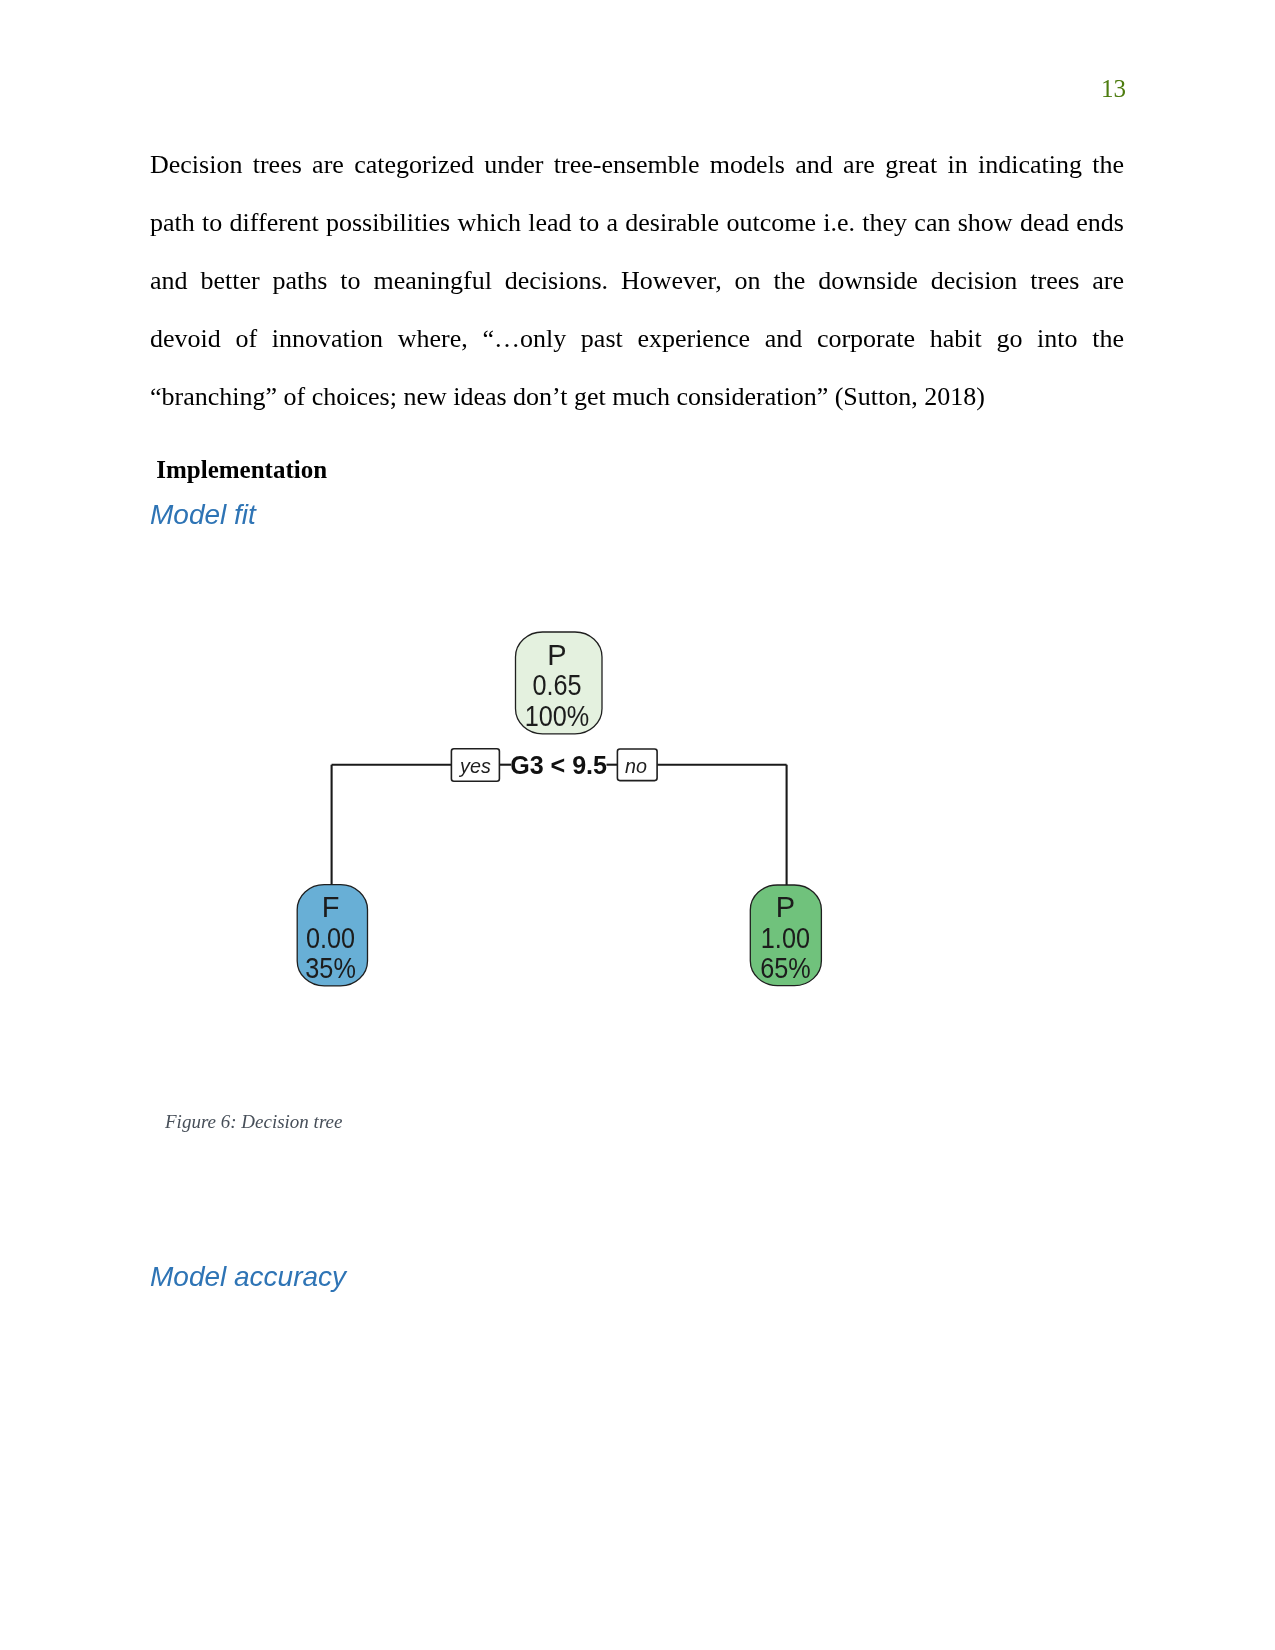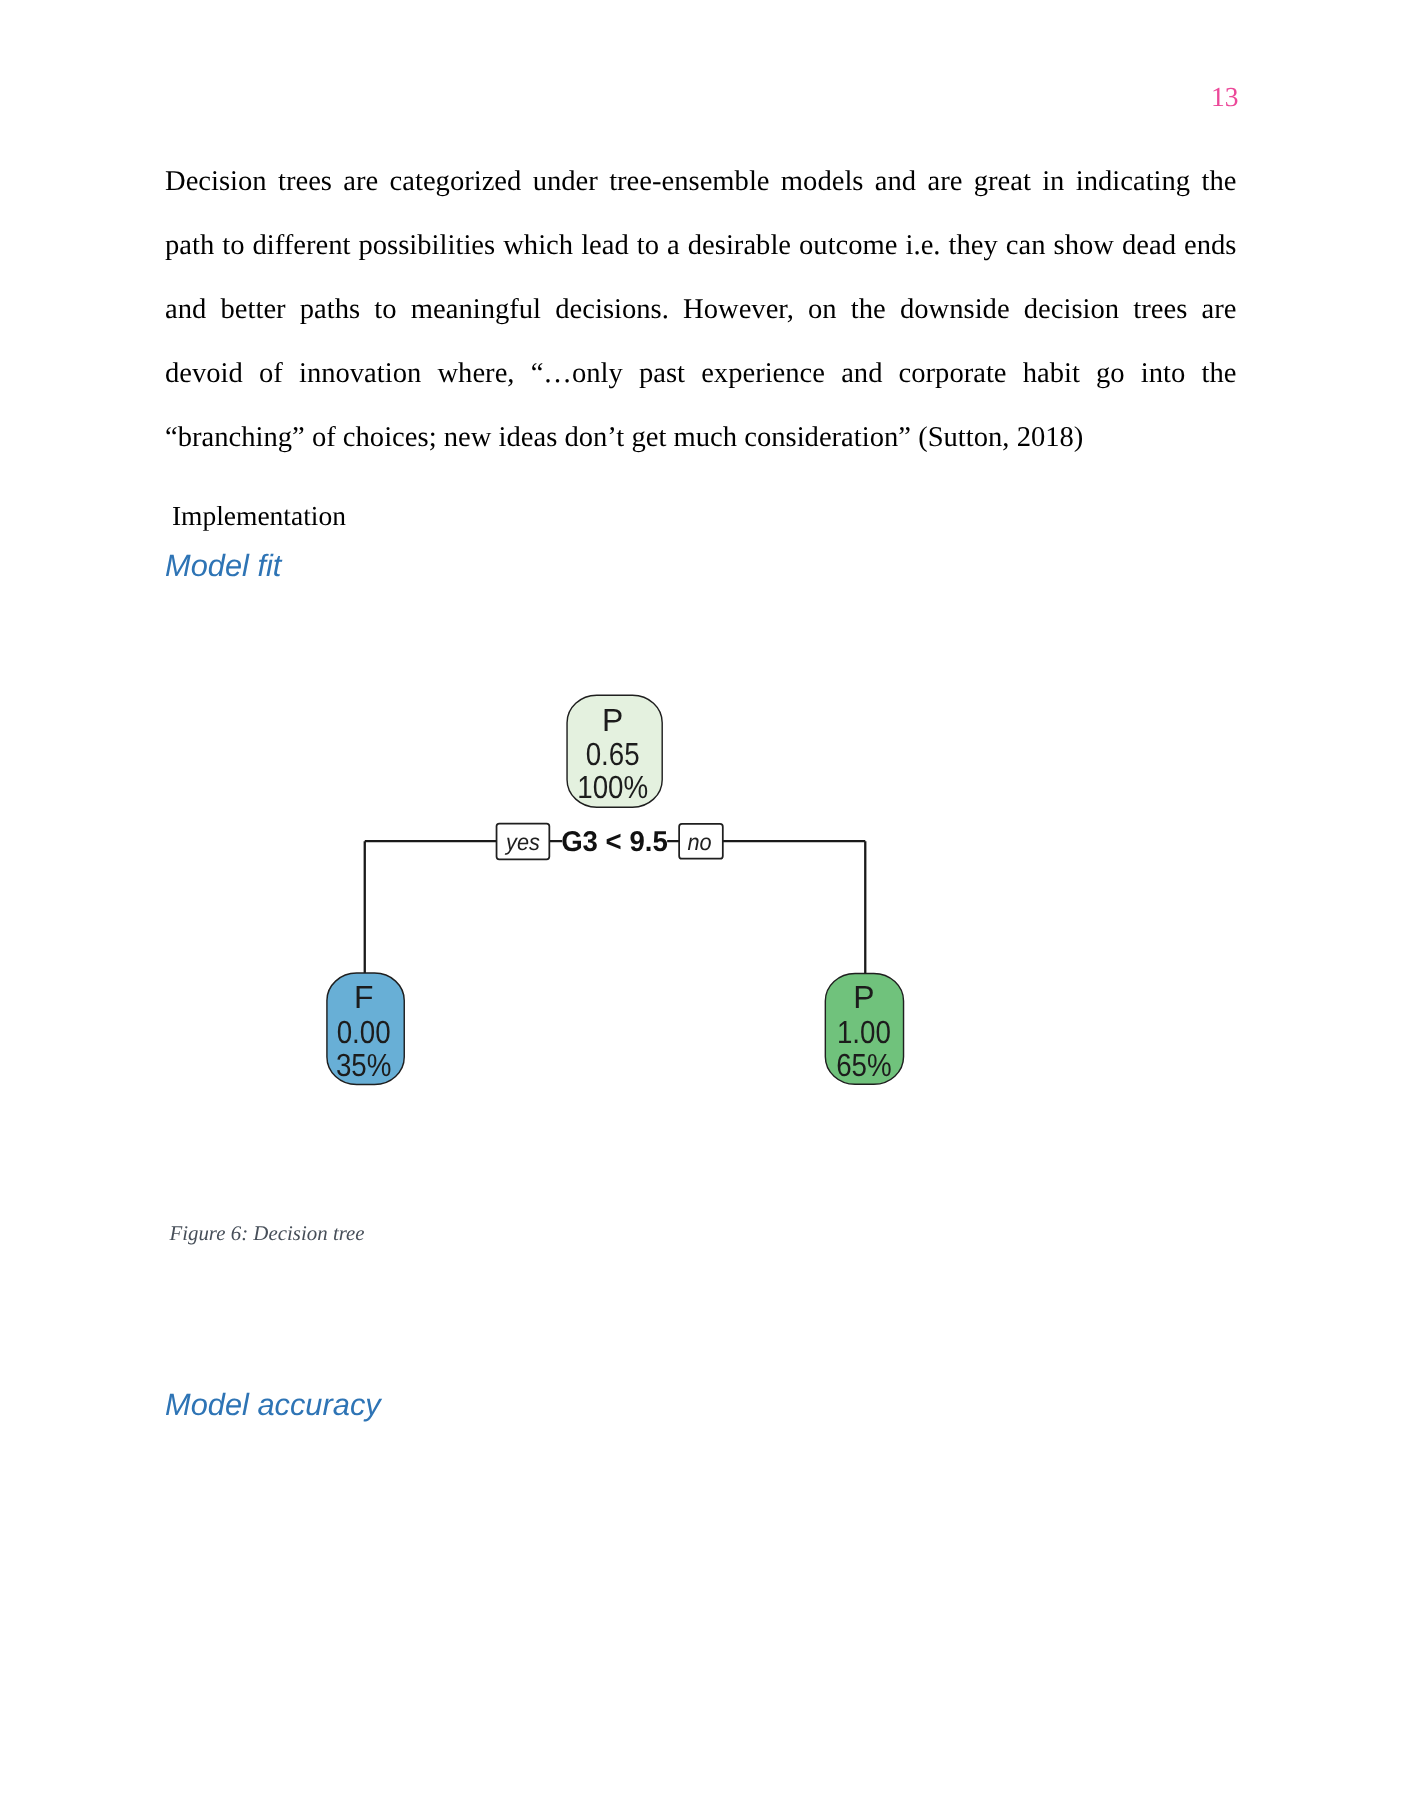--- a/index.html
+++ b/index.html
@@ -8,34 +8,34 @@
     width:1275px; height:1650px;
     background:#ffffff;
     font-family:"Liberation Serif", serif;
     color:#000000;
     -webkit-font-smoothing:antialiased;
   }
   .page { position:relative; width:1275px; height:1650px; overflow:hidden; filter:opacity(1); }
 
   .page-number {
     position:absolute; right:149px; top:76px;
-    font-size:25px; line-height:1; color:#ec4899;
+    font-size:25px; line-height:1; color:#4d7c0f;
   }
 
   .body-text {
     position:absolute; left:150px; width:974px;
     font-size:26px; line-height:58px;
     text-align:justify; text-justify:inter-word;
     color:#000;
   }
   .para1 { top:136px; }
 
   .h-impl {
     position:absolute; left:150px; top:455px; white-space:pre;
-    font-size:25px; font-weight:normal; line-height:29px;
+    font-size:25px; font-weight:bold; line-height:29px;
   }
   .h-blue {
     position:absolute; left:150px;
     font-family:"Liberation Sans", sans-serif;
     font-style:italic; font-weight:normal;
     font-size:28px; line-height:32px;
     color:#2E74B5;
     text-align:center;
   }
   .h-modelfit { top:499px; }
@@ -63,21 +63,21 @@
     transform:scaleX(0.94);
   }
   .split-cond {
     font-family:"Liberation Sans", sans-serif;
     font-weight:bold; font-size:26px; fill:#111111; text-anchor:middle;
     transform-box:fill-box; transform-origin:center;
     transform:scaleX(0.965);
   }
 
   .caption {
-    position:absolute; left:154px; top:1110.5px;
+    position:absolute; left:165px; top:1110.5px;
     font-size:19px; font-style:italic; color:#474F59;
     line-height:21px;
   }
   .para2 { top:1117px; }
   .para3 { top:1308px; }
   sup { font-size:0.62em; vertical-align:super; line-height:0; }
 </style>
 </head>
 <body>
 

